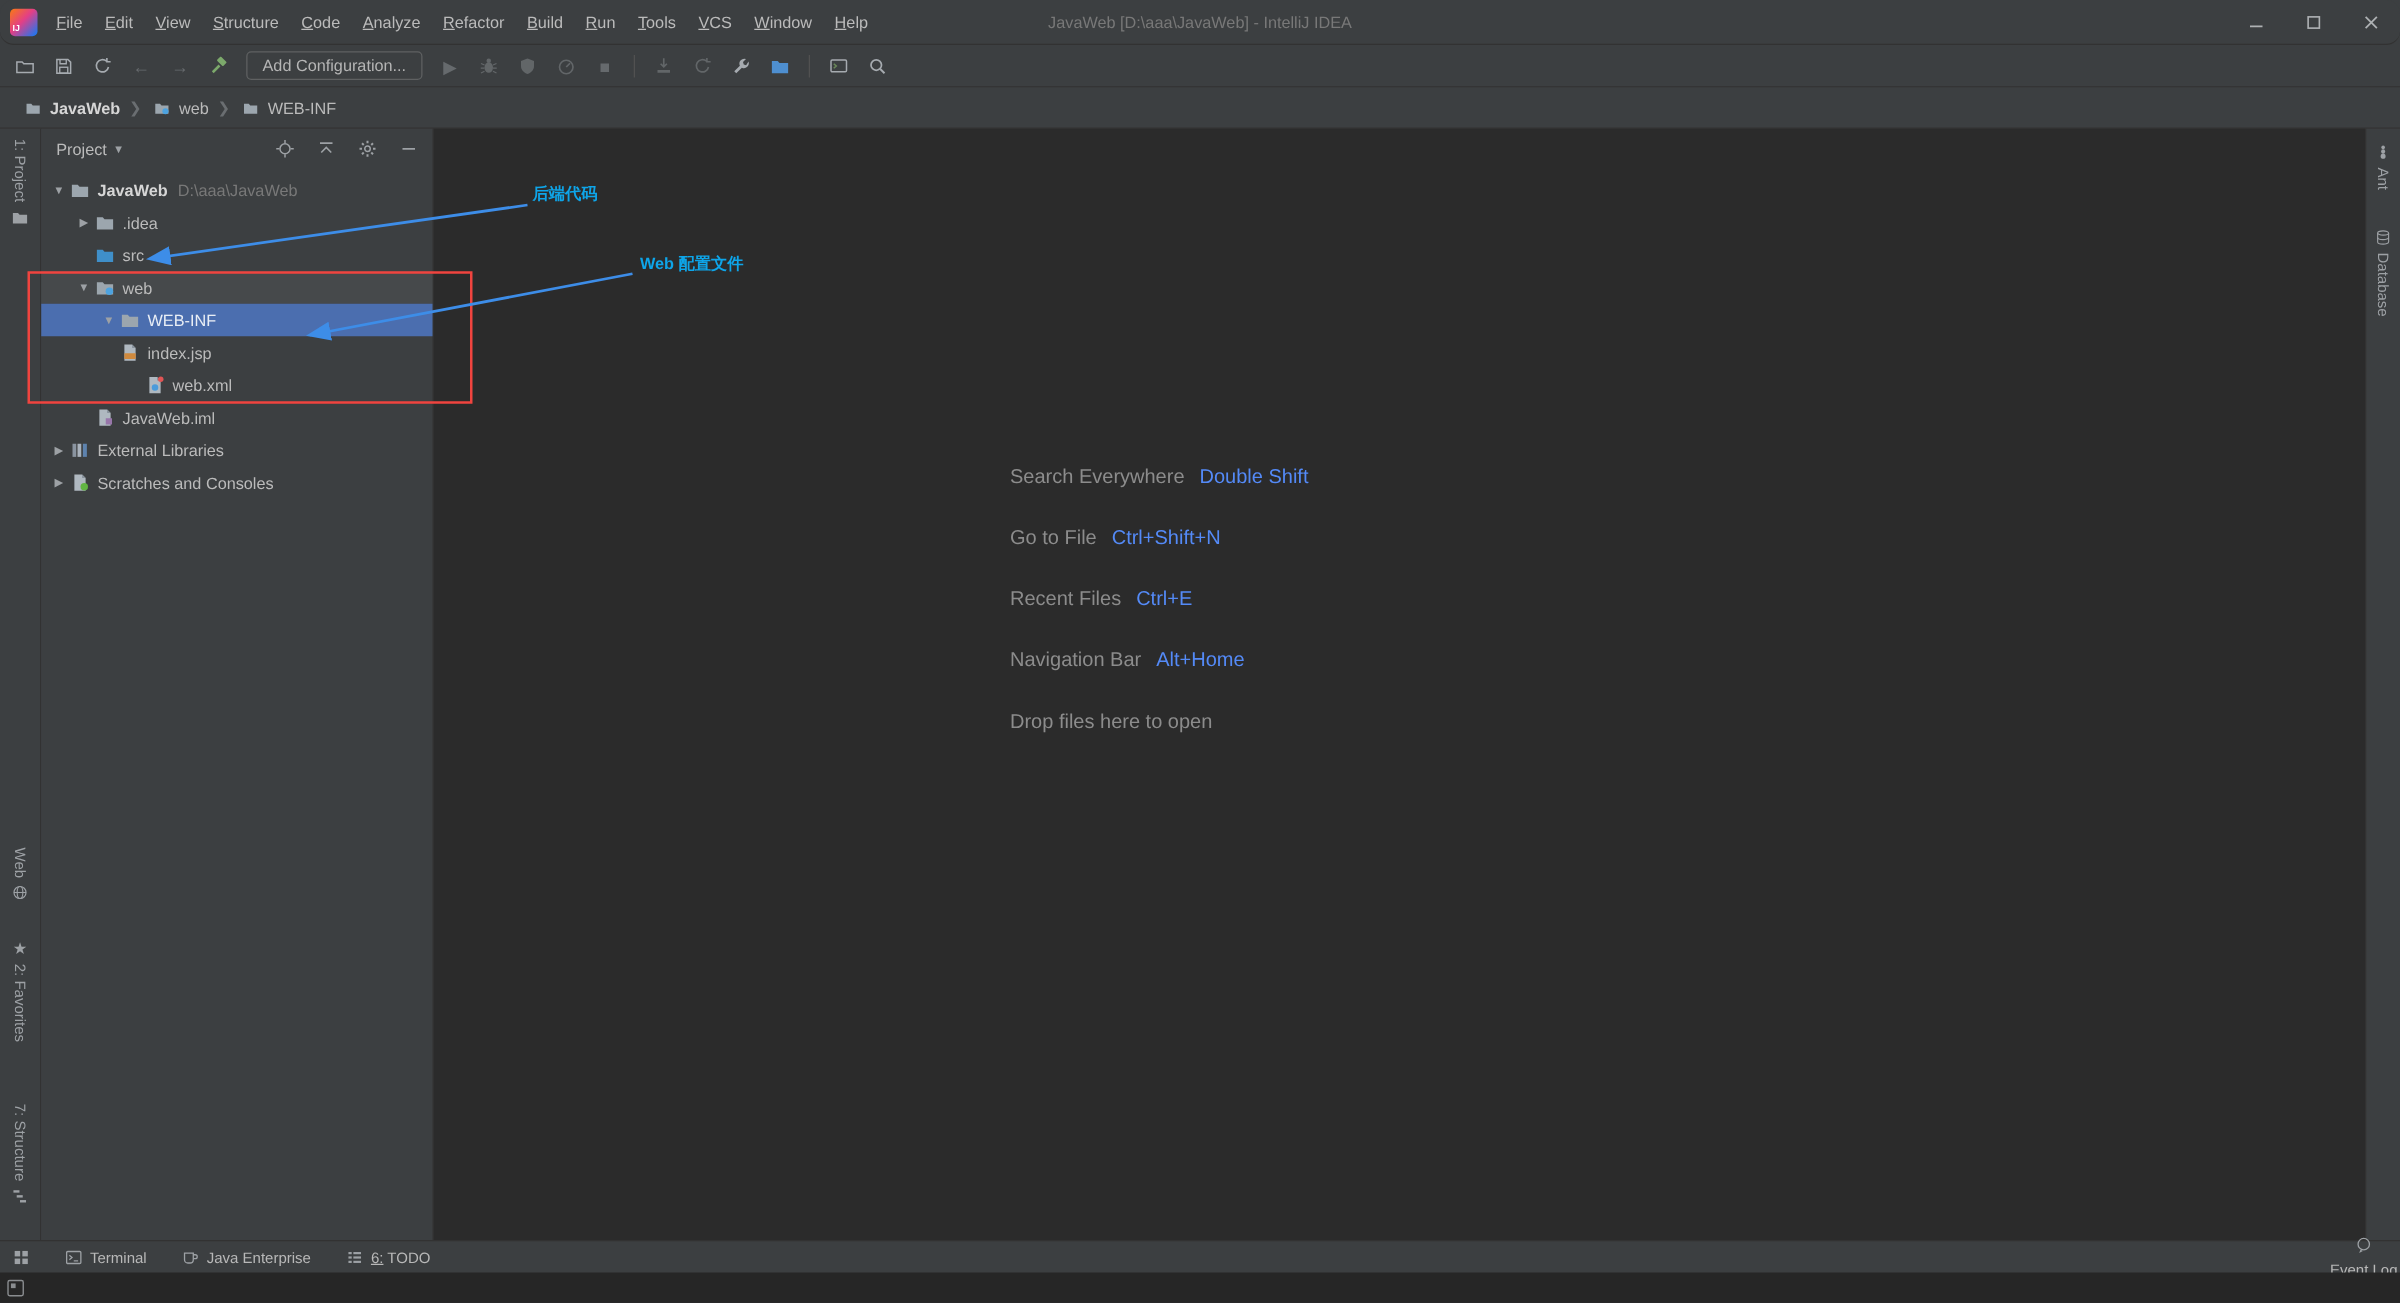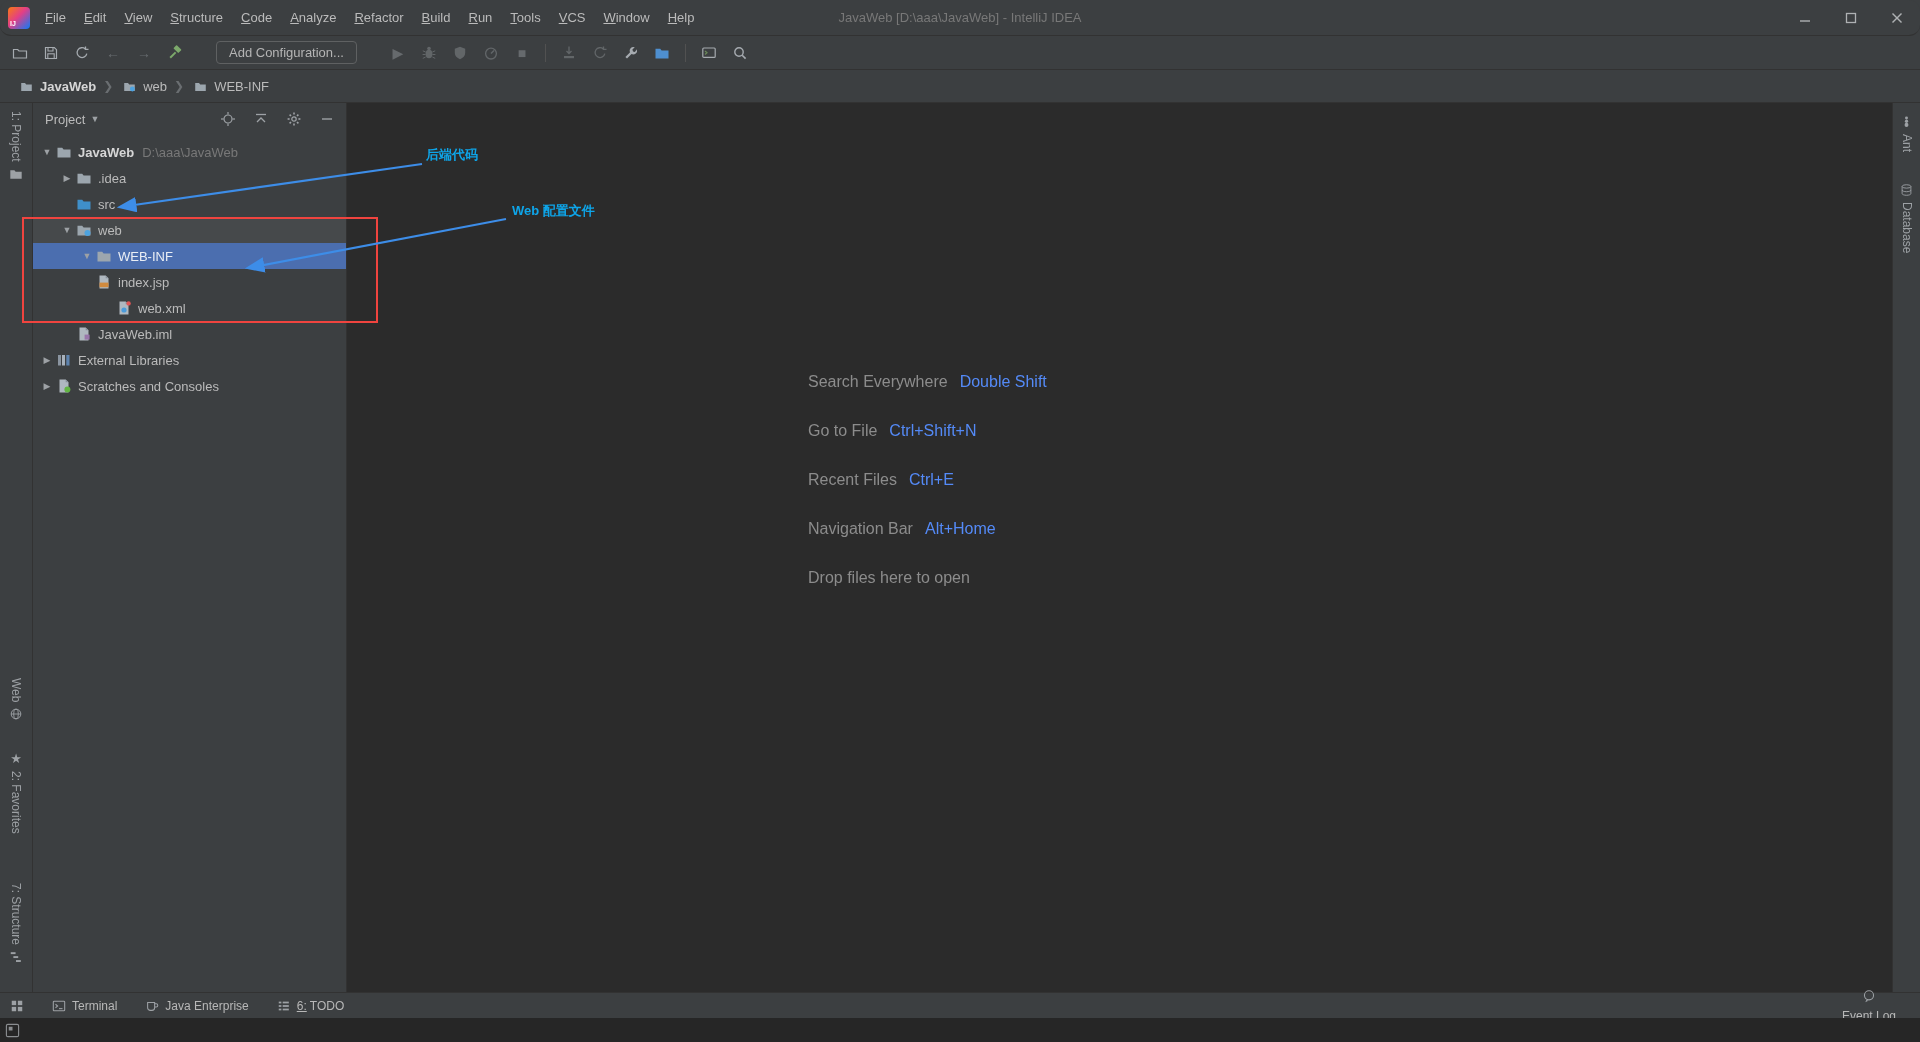--- a/index.html
+++ b/index.html
@@ -14,21 +14,21 @@
   .menu-item::first-letter { text-decoration:underline; }
   .win-title { position:absolute; left:50%; transform:translateX(-50%); line-height:36px; color:#787878; white-space:nowrap; }
   .win-controls { margin-left:auto; display:flex; height:100%; }
   .win-btn { width:46px; height:100%; display:flex; align-items:center; justify-content:center; }
 
   
   .toolbar { position:absolute; left:0; top:36px; right:0; height:34px; background:#3c3f41; border-bottom:1px solid #323232; display:flex; align-items:center; padding-left:8px; gap:7px; }
   .tb-icon { width:24px; height:24px; display:flex; align-items:center; justify-content:center; border-radius:3px; color:#a6abb0; font-size:14px; }
   .dim { opacity:.4; }
   .tb-sep { width:1px; height:18px; background:#515151; margin:0 4px; }
-  .add-config { border:1px solid #5f6162; border-radius:4px; padding:3px 12px; color:#b5b5b5; margin:0 22px; white-space:nowrap; }
+  .add-config { border:1px solid #5f6162; border-radius:4px; padding:3px 12px; color:#b5b5b5; margin:0 3px; white-space:nowrap; }
 
   
   .breadcrumbs { position:absolute; left:0; top:70px; right:0; height:33px; background:#3c3f41; border-bottom:1px solid #323232; display:flex; align-items:center; padding-left:14px; }
   .crumb { display:flex; align-items:center; gap:5px; padding:0 3px; }
   .crumb-label { color:#bbbbbb; }
   .crumb-label.bold { font-weight:bold; color:#d6d6d6; }
   .crumb-sep { color:#6a6e71; padding:0 4px; font-size:12px; }
 
   
   .main { position:absolute; left:0; top:103px; right:0; bottom:50px; display:flex; }
@@ -56,21 +56,21 @@
   .hovered { background:#46494b; }
 
   .editor { flex:1; background:#2b2b2b; position:relative; }
   .shortcuts { position:absolute; left:461px; top:254px; }
   .shortcut-row { height:49px; display:flex; align-items:center; font-size:16px; }
   .sc-label { color:#8c8c8c; }
   .sc-keys { color:#548af7; margin-left:12px; }
   .sc-keys:empty { display:none; }
 
   
-  .statusbar { position:absolute; left:0; right:0; top:992px; height:26px; background:#3c3f41; border-top:1px solid #323232; display:flex; align-items:center; padding:0 24px 0 10px; gap:28px; font-size:12px; color:#b8b8b8; }
+  .statusbar { position:absolute; left:0; right:0; top:992px; height:26px; background:#3c3f41; border-top:1px solid #323232; display:flex; align-items:center; padding:0 2px 0 10px; gap:28px; font-size:12px; color:#b8b8b8; }
   .sb-item { display:flex; align-items:center; gap:6px; cursor:default; }
   .sb-right { margin-left:auto;flex-direction:column; }
   .todo-text::first-letter { text-decoration:underline; }
   .bottom-strip { position:absolute; left:0; right:0; top:1018px; height:24px; background:#262626; display:flex; align-items:center; padding-left:5px; }
 
   
   .annotations { position:absolute; left:0; top:0; width:100%; height:100%; pointer-events:none; z-index:50; }
   .red-rect { position:absolute; left:22px; top:217px; width:356px; height:106px; border:2px solid #f0443f; }
   .ann-text { position:absolute; color:#0ea5e9; font-weight:bold; font-size:13px; white-space:nowrap; }
   .ann-backend { left:426px; top:146px; }

